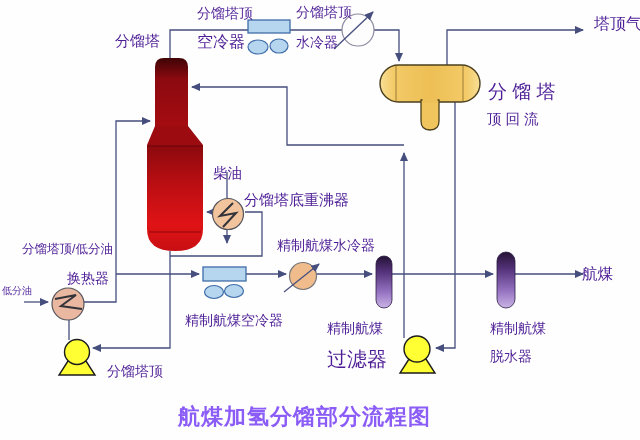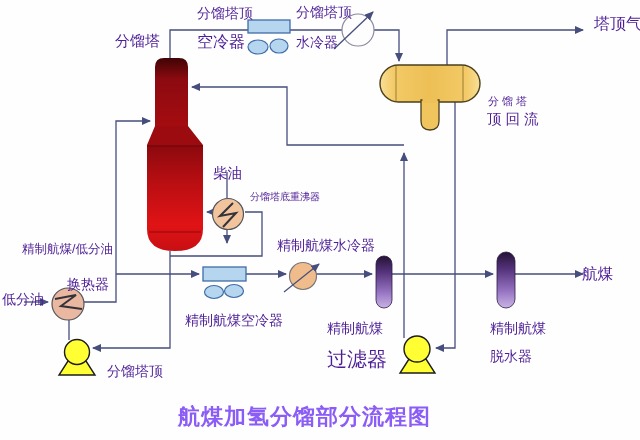--- a/index.html
+++ b/index.html
@@ -128,27 +128,27 @@
     <circle cx="417" cy="349" r="13" fill="#ffff33" stroke="#1c1c1c" stroke-width="1.4"></circle>
   </g>
 </svg>
 
 <div class="lbl" style="left:115px;top:33px;font-size:15px">分馏塔</div>
 <div class="lbl" style="left:197px;top:6px;font-size:14px">分馏塔顶</div>
 <div class="lbl" style="left:197px;top:34px;font-size:16px">空冷器</div>
 <div class="lbl" style="left:296px;top:5px;font-size:14px">分馏塔顶</div>
 <div class="lbl" style="left:296px;top:35px;font-size:14px">水冷器</div>
 <div class="lbl" style="left:594px;top:16px;font-size:16px">塔顶气</div>
-<div class="lbl" style="left:488px;top:96px;font-size:11px">分 馏 塔</div>
+<div class="lbl" style="left:488px;top:82px;font-size:19px">分 馏 塔</div>
 <div class="lbl" style="left:487px;top:112px;font-size:14.5px">顶 回 流</div>
 <div class="lbl" style="left:213px;top:166px;font-size:14.5px">柴油</div>
-<div class="lbl" style="left:250px;top:192px;font-size:10px">分馏塔底重沸器</div>
-<div class="lbl" style="left:22px;top:243px;font-size:12.5px">精制航煤/低分油</div>
-<div class="lbl" style="left:67px;top:277px;font-size:14px">换热器</div>
-<div class="lbl" style="left:2px;top:292px;font-size:14px">低分油</div>
+<div class="lbl" style="left:244px;top:192px;font-size:15px">分馏塔底重沸器</div>
+<div class="lbl" style="left:22px;top:243px;font-size:12.5px">分馏塔顶/低分油</div>
+<div class="lbl" style="left:67px;top:271px;font-size:14px">换热器</div>
+<div class="lbl" style="left:2px;top:286px;font-size:10px">低分油</div>
 <div class="lbl" style="left:185px;top:313px;font-size:14px">精制航煤空冷器</div>
 <div class="lbl" style="left:277px;top:238px;font-size:14px">精制航煤水冷器</div>
 <div class="lbl" style="left:327px;top:321px;font-size:14px">精制航煤</div>
 <div class="lbl" style="left:327px;top:349px;font-size:20px">过滤器</div>
 <div class="lbl" style="left:490px;top:321px;font-size:14px">精制航煤</div>
 <div class="lbl" style="left:490px;top:349px;font-size:14px">脱水器</div>
 <div class="lbl" style="left:582px;top:266px;font-size:15.5px">航煤</div>
 <div class="lbl" style="left:107px;top:364px;font-size:14px">分馏塔顶</div>
 
 <div id="title" style="left:178px;top:402px">航煤加氢分馏部分流程图</div>

